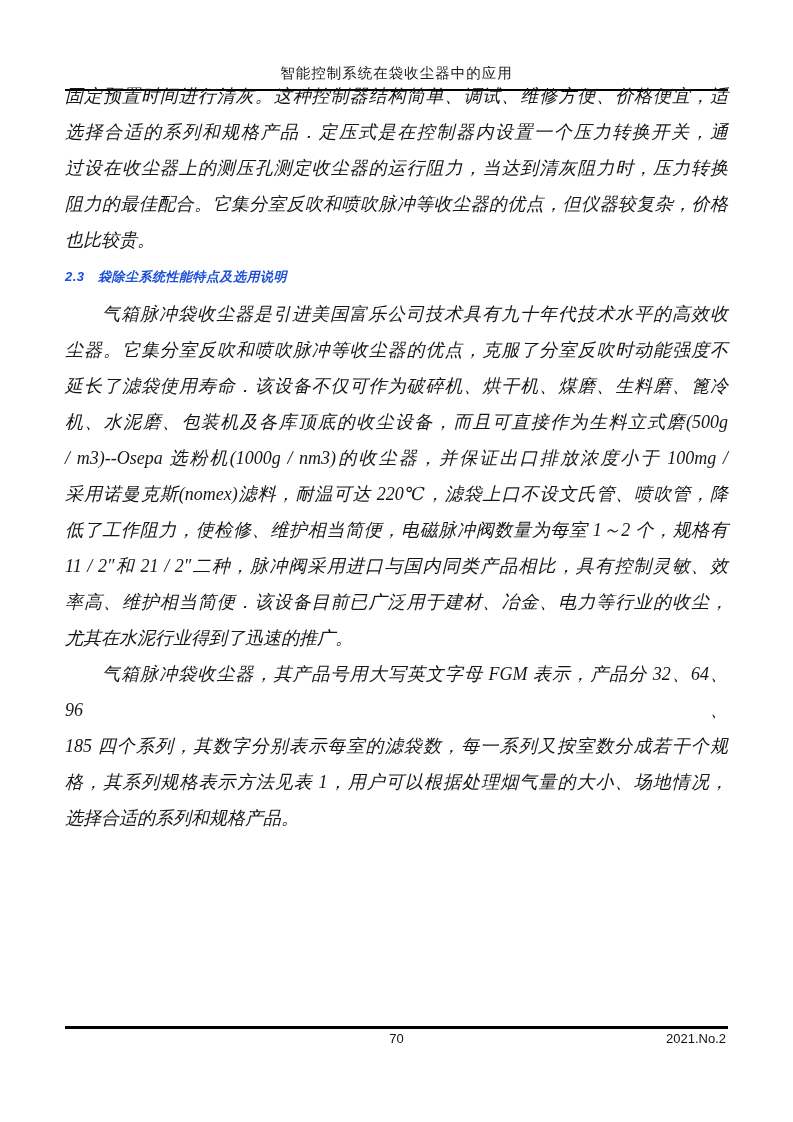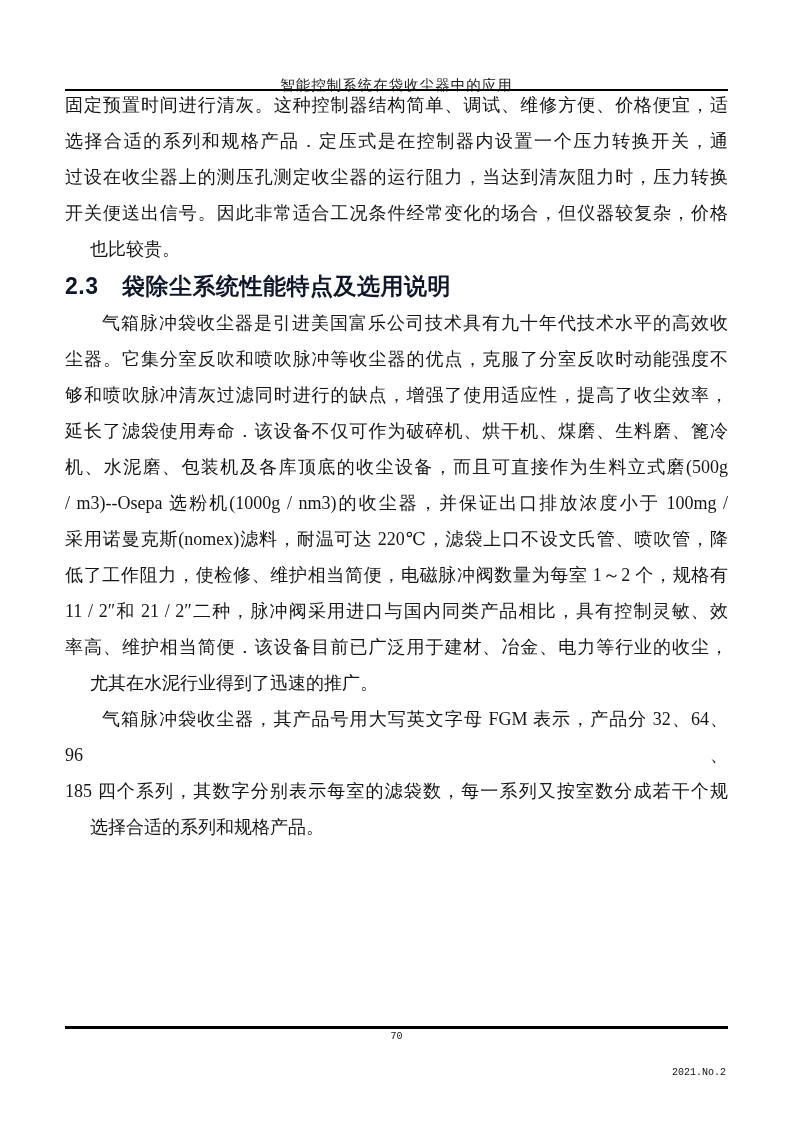--- a/index.html
+++ b/index.html
@@ -6,88 +6,88 @@
   .page{
     position:relative;
     width:793px;height:1122px;
     background:#ffffff;
     color:#141414;
     font-family:"Liberation Serif","DejaVu Serif",serif;
     overflow:hidden;
   }
   .header-title{
     position:absolute;top:64px;left:0;width:100%;
-    text-align:center;font-size:14.5px;letter-spacing:1px;color:#1a1a1a;margin-top:12px;
+    text-align:center;font-size:14.5px;letter-spacing:1px;color:#1a1a1a;
   }
   .header-rule{
     position:absolute;top:89px;left:65px;width:663px;height:2px;background:#000;
   }
   .body-block{
-    position:absolute;top:87px;left:65px;width:663px;
+    position:absolute;top:78px;left:65px;width:663px;font-style:italic;
   }
   .line{
     font-size:18px;line-height:36px;
     text-align:justify;text-align-last:justify;
     color:#161616;
   }
-  .line.last{text-align-last:left;margin-left:25px;}
+  .line.last{text-align-last:left;}
   .line.indent{text-indent:37px;}
   .heading{
-    font-size:23px;line-height:38px;font-weight:bold;
-    letter-spacing:.5px;color:#0f172a;
+    font-size:13px;line-height:38px;font-weight:bold;
+    letter-spacing:.5px;color:#1d4ed8;
     font-family:"Liberation Sans","DejaVu Sans",sans-serif;
   }
   .footer-rule{
     position:absolute;top:1026px;left:65px;width:663px;height:3px;background:#000;
   }
   .footer-row{
     position:absolute;top:1031px;left:65px;width:663px;height:18px;
-    font-family:Liberation Mono, monospace;
-    font-size:10px;color:#111;
+    font-family:Liberation Sans, sans-serif;
+    font-size:13px;color:#111;
   }
   .page-number{position:absolute;left:0;width:100%;text-align:center;}
-  .issue-number{position:absolute;right:2px;top:0;margin-top:36px;}
+  .issue-number{position:absolute;right:2px;top:0;}
 </style>
 </head>
 <body>
 
 <div class="page">
 
   <div class="header-title">智能控制系统在袋收尘器中的应用</div>
   <div class="header-rule"></div>
 
   <div class="body-block">
 
     <div>
       <div class="line">固定预置时间进行清灰。这种控制器结构简单、调试、维修方便、价格便宜，适</div>
       <div class="line">选择合适的系列和规格产品．定压式是在控制器内设置一个压力转换开关，通</div>
       <div class="line">过设在收尘器上的测压孔测定收尘器的运行阻力，当达到清灰阻力时，压力转换</div>
-      <div class="line">开关便送出信号。因此非常适合工况条件经常变化的场合，但仪器较复杂，价格</div>
+      <div class="line">阻力的最佳配合。它集分室反吹和喷吹脉冲等收尘器的优点，但仪器较复杂，价格</div>
       <div class="line last">也比较贵。</div>
     </div>
 
     <div class="heading">2.3　袋除尘系统性能特点及选用说明</div>
 
     <div>
       <div class="line indent">气箱脉冲袋收尘器是引进美国富乐公司技术具有九十年代技术水平的高效收</div>
       <div class="line">尘器。它集分室反吹和喷吹脉冲等收尘器的优点，克服了分室反吹时动能强度不</div>
-      <div class="line">够和喷吹脉冲清灰过滤同时进行的缺点，增强了使用适应性，提高了收尘效率，</div>
       <div class="line">延长了滤袋使用寿命．该设备不仅可作为破碎机、烘干机、煤磨、生料磨、篦冷</div>
       <div class="line">机、水泥磨、包装机及各库顶底的收尘设备，而且可直接作为生料立式磨(500g</div>
       <div class="line">/ m3)--Osepa 选粉机(1000g / nm3)的收尘器，并保证出口排放浓度小于 100mg /</div>
       <div class="line">采用诺曼克斯(nomex)滤料，耐温可达 220℃，滤袋上口不设文氏管、喷吹管，降</div>
       <div class="line">低了工作阻力，使检修、维护相当简便，电磁脉冲阀数量为每室 1～2 个，规格有</div>
       <div class="line">11 / 2″和 21 / 2″二种，脉冲阀采用进口与国内同类产品相比，具有控制灵敏、效</div>
       <div class="line">率高、维护相当简便．该设备目前已广泛用于建材、冶金、电力等行业的收尘，</div>
       <div class="line last">尤其在水泥行业得到了迅速的推广。</div>
     </div>
 
     <div>
       <div class="line indent">气箱脉冲袋收尘器，其产品号用大写英文字母 FGM 表示，产品分 32、64、96、</div>
       <div class="line">185 四个系列，其数字分别表示每室的滤袋数，每一系列又按室数分成若干个规</div>
+      <div class="line">格，其系列规格表示方法见表 1，用户可以根据处理烟气量的大小、场地情况，</div>
       <div class="line last">选择合适的系列和规格产品。</div>
     </div>
 
   </div>
 
   <div class="footer-rule"></div>
   <div class="footer-row">
     <div class="page-number">70</div>
     <div class="issue-number">2021.No.2</div>
   </div>

